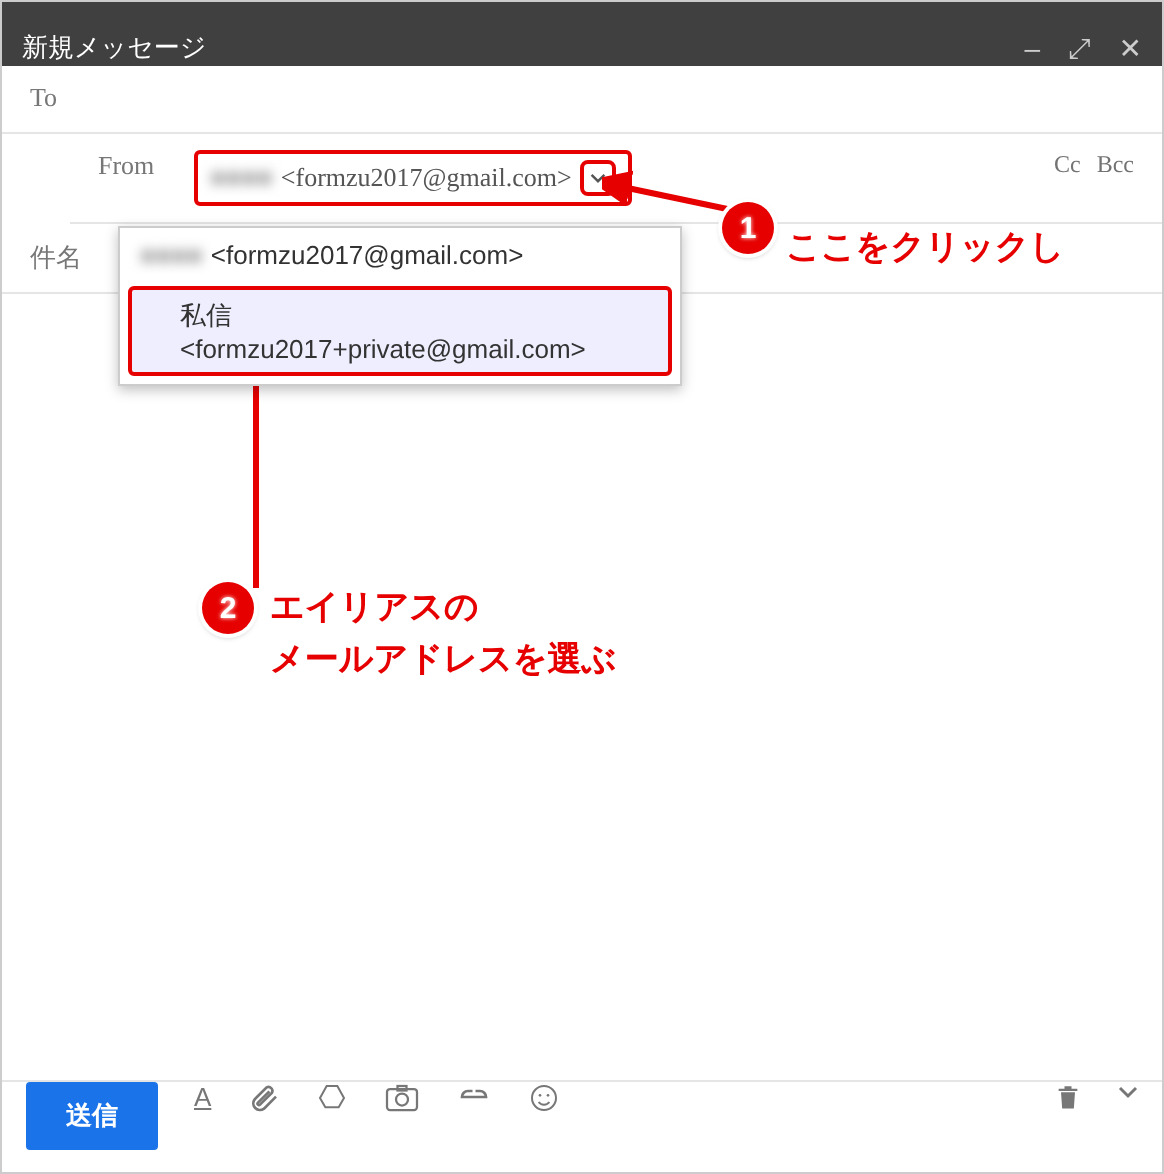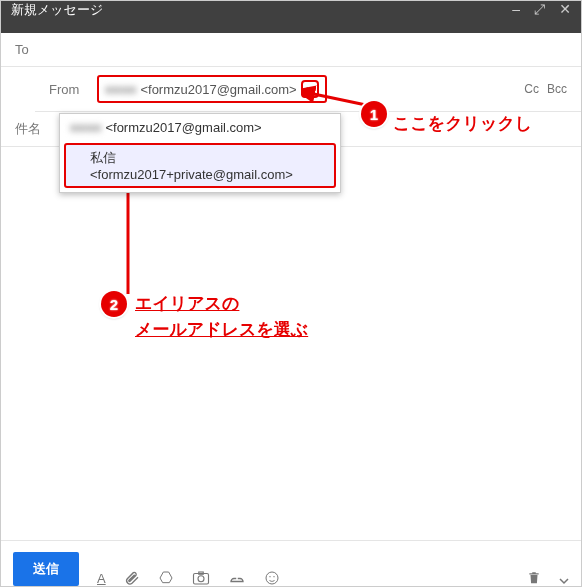--- a/index.html
+++ b/index.html
@@ -1,44 +1,44 @@
 <!DOCTYPE html>
 <html><head>
 <meta charset="utf-8">
 <style>
   * { box-sizing: border-box; margin: 0; padding: 0; }
   body { font-family: Arial, "Hiragino Kaku Gothic ProN", Meiryo, sans-serif; font-size: 13px; background: #fff; width: 582px; height: 587px; position: relative; overflow: hidden; border: 1px solid #ccc; }
-  .header { background: #404040; color: #fff; height: 32px; display: flex; align-items: flex-start; padding: 0 10px; }
+  .header { background: #404040; color: #fff; height: 32px; display: flex; align-items: flex-end; padding: 0 10px; }
   .header-title { flex: 1; font-size: 13px; }
   .header-icons { display: flex; gap: 14px; color: #ccc; font-size: 14px; }
   .header-icons span { cursor: pointer; }
-  .row { display: flex; align-items: center; padding: 8px 14px; border-bottom: 1px solid #e5e5e5; min-height: 34px; color: #777; }
+  .row { display: flex; align-items: flex-start; padding: 8px 14px; border-bottom: 1px solid #e5e5e5; min-height: 34px; color: #777; font-family: Liberation Serif, serif; }
   .row .label { width: 48px; color: #777; font-size: 13px; }
   .row.to-row { border-bottom: 1px solid #e5e5e5; }
   .row.from-row { position: relative; margin-left: 34px; }
   .from-box { border: 2px solid #e60000; border-radius: 3px; padding: 3px 6px; display: flex; align-items: center; background: #fff; }
   .blur { filter: blur(3px); color: #aaa; }
   .dropdown-btn { border: 2px solid #e60000; border-radius: 4px; width: 18px; height: 18px; margin-left: 4px; display: flex; align-items: center; justify-content: center; cursor: pointer; }
   .dropdown-btn svg { width: 8px; height: 8px; }
   .ccbcc { position: absolute; right: 14px; color: #737373; font-size: 12px; display: flex; gap: 8px; }
   .dropdown { position: absolute; top: 112px; left: 58px; width: 282px; background: #fff; border: 1px solid #ccc; box-shadow: 0 2px 6px rgba(0,0,0,0.25); z-index: 5; }
   .dropdown-item { padding: 6px 10px; font-size: 13px; color: #333; display: flex; align-items: center; }
   .dropdown-item.sel { border: 2px solid #e60000; border-radius: 3px; margin: 2px 4px 4px 4px; background: #eef; padding: 4px 24px; }
   .subject-row { border-bottom: 1px solid #e5e5e5; }
   .body-area { height: 340px; }
-  .toolbar { position: absolute; bottom: 0; left: 0; right: 0; height: 46px; border-top: 1px solid #e5e5e5; display: flex; align-items: flex-end; padding: 0 12px; gap: 18px; background: #fff; }
+  .toolbar { position: absolute; bottom: 0; left: 0; right: 0; height: 46px; border-top: 1px solid #e5e5e5; display: flex; align-items: flex-start; padding: 0 12px; gap: 18px; background: #fff; }
   .send-btn { background: #1a73e8; color: #fff; border: none; padding: 8px 20px; font-size: 13px; font-weight: bold; border-radius: 2px; cursor: pointer; }
   .tb-icon { color: #777; cursor: pointer; display: flex; align-items: center; }
   .tb-spacer { flex: 1; }
   .badge { width: 26px; height: 26px; border-radius: 50%; background: #e60000; color: #fff; display: flex; align-items: center; justify-content: center; font-weight: bold; font-size: 15px; box-shadow: 0 0 0 2px #fff, 0 1px 3px rgba(0,0,0,0.4); }
   .annot { position: absolute; color: #e60000; font-weight: bold; font-size: 17px; display: flex; align-items: center; text-shadow: 0 0 2px #fff; }
   .annot1 { top: 92px; left: 360px; }
   .annot1 .txt { margin-left: 6px; margin-top: 19px; }
   .annot2 { top: 290px; left: 100px; align-items: flex-start; }
-  .annot2 .txt { margin-left: 8px; line-height: 1.5; text-decoration: underline; }
+  .annot2 .txt { margin-left: 8px; line-height: 1.5; }
   .arrow-svg { position: absolute; pointer-events: none; }
 </style>
 </head>
 <body>
 
 <div class="header">
   <div class="header-title">新規メッセージ</div>
   <div class="header-icons">
     <span>–</span>
     <span>⤢</span>

